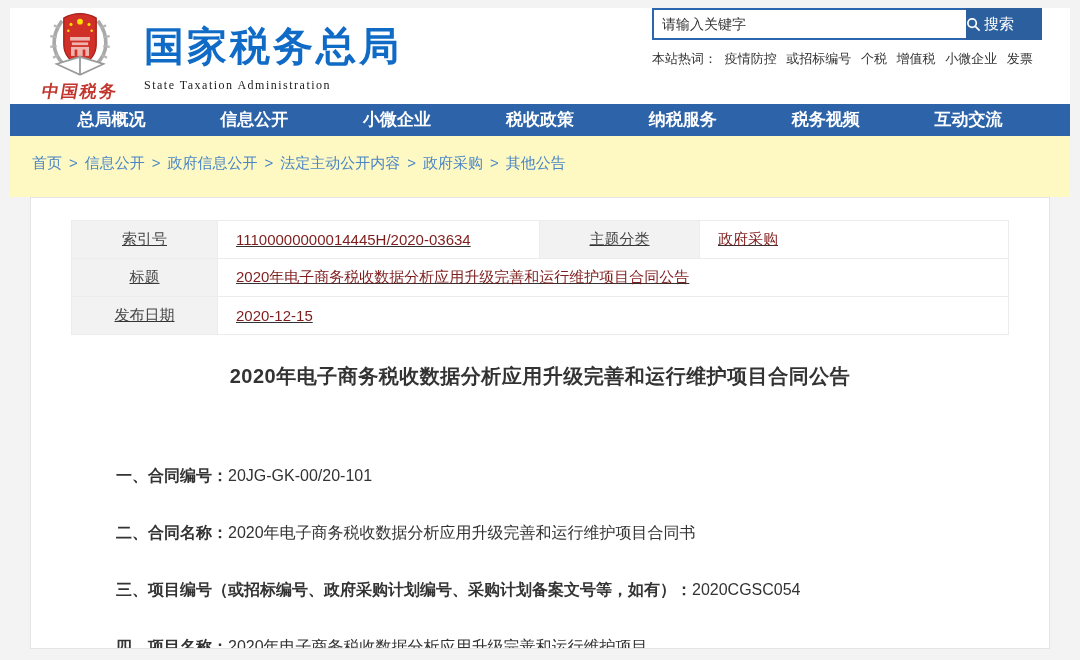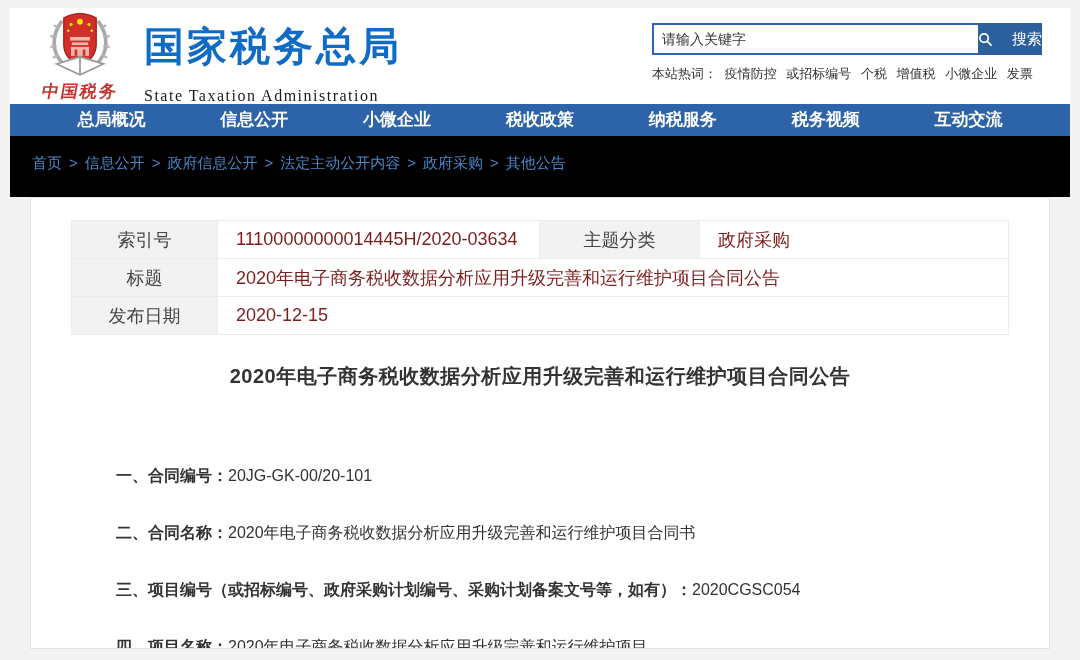--- a/index.html
+++ b/index.html
@@ -27,67 +27,67 @@
     color: #c2342c; font-weight: bold; font-size: 17px;
     transform: skewX(-10deg); letter-spacing: 2px; display: block; margin-top: -2px;
   }
   .site-names { position: absolute; left: 134px; top: 16px; }
   .site-name-cn {
     color: #0f6bc5; font-size: 40px; font-weight: bold; letter-spacing: 3px;
     line-height: 44px;
   }
   .site-name-en {
     font-family: "Liberation Serif", "DejaVu Serif", serif;
-    color: #1a1a1a; font-size: 16px; letter-spacing: 1.5px; margin-top: 19px;
-  }
-  .search-area { position: absolute; right: 28px; top: 15px; width: 390px; }
+    color: #1a1a1a; font-size: 12px; letter-spacing: 1.5px; margin-top: 10px;
+  }
+  .search-area { position: absolute; right: 28px; top: 0; width: 390px; }
   .search-row { display: flex; height: 32px; }
   .search-input {
     flex: 1; border: 2px solid #2d66ae; border-right: none;
     padding: 0 8px; font-size: 14px; color: #333; outline: none;
     font-family: inherit;
   }
   .search-input::placeholder { color: #333; opacity: 1; }
   .search-btn {
-    width: 64px; background: #2b5f9e; color: #fff; border: none;
+    width: 76px; background: #2b5f9e; color: #fff; border: none;
     font-size: 15px; cursor: pointer; display: flex; align-items: center;
-    justify-content: space-between; gap: 3px; font-family: inherit;
+    justify-content: flex-start; gap: 3px; font-family: inherit;
   }
   .hotwords { margin-top: 10px; font-size: 13px; color: #333; white-space: nowrap; }
   .hotwords .hw-label { margin-right: 4px; }
   .hotwords a { color: #333; text-decoration: none; margin-right: 6px; cursor: pointer; }
 
   
   .nav {
     background: #2d63a8; height: 32px;
     display: flex; align-items: center; justify-content: space-around;
     padding: 0 30px;
   }
   .nav-item {
     color: #fff; font-size: 17px; font-weight: bold;
     cursor: pointer; text-decoration: none; line-height: 38px;
   }
 
   
   .breadcrumb {
-    background: #000000; padding: 18px 0 24px 22px;
+    background: #fef9c3; padding: 18px 0 24px 22px;
     font-size: 15px; color: #4a86c6;
   }
   .breadcrumb a { color: #4a86c6; text-decoration: none; cursor: pointer; }
   .breadcrumb .sep { margin: 0 7px; color: #4a86c6; }
 
   
   .panel {
     background: #fff; border: 1px solid #e4e4e4;
     margin: 0 20px; height: 452px; overflow: hidden;
   }
   .meta-table {
     width: calc(100% - 80px);
     margin: 22px 40px 8px 40px;
-    border-collapse: collapse; font-size: 18px;
+    border-collapse: collapse; font-size: 15px; text-decoration: underline;
   }
   .meta-table td {
     border: 1px solid #ececec; height: 38px; color: #7f1d1d;
   }
   td.lbl { background: #f2f2f2; text-align: center; color: #444; }
   td.val { background: #fff; padding-left: 18px; }
   .col-l1 { width: 146px; } .col-v1 { width: 322px; } .col-l2 { width: 160px; }
 
   .article-title {
     text-align: center; font-size: 20px; font-weight: bold; color: #333;

